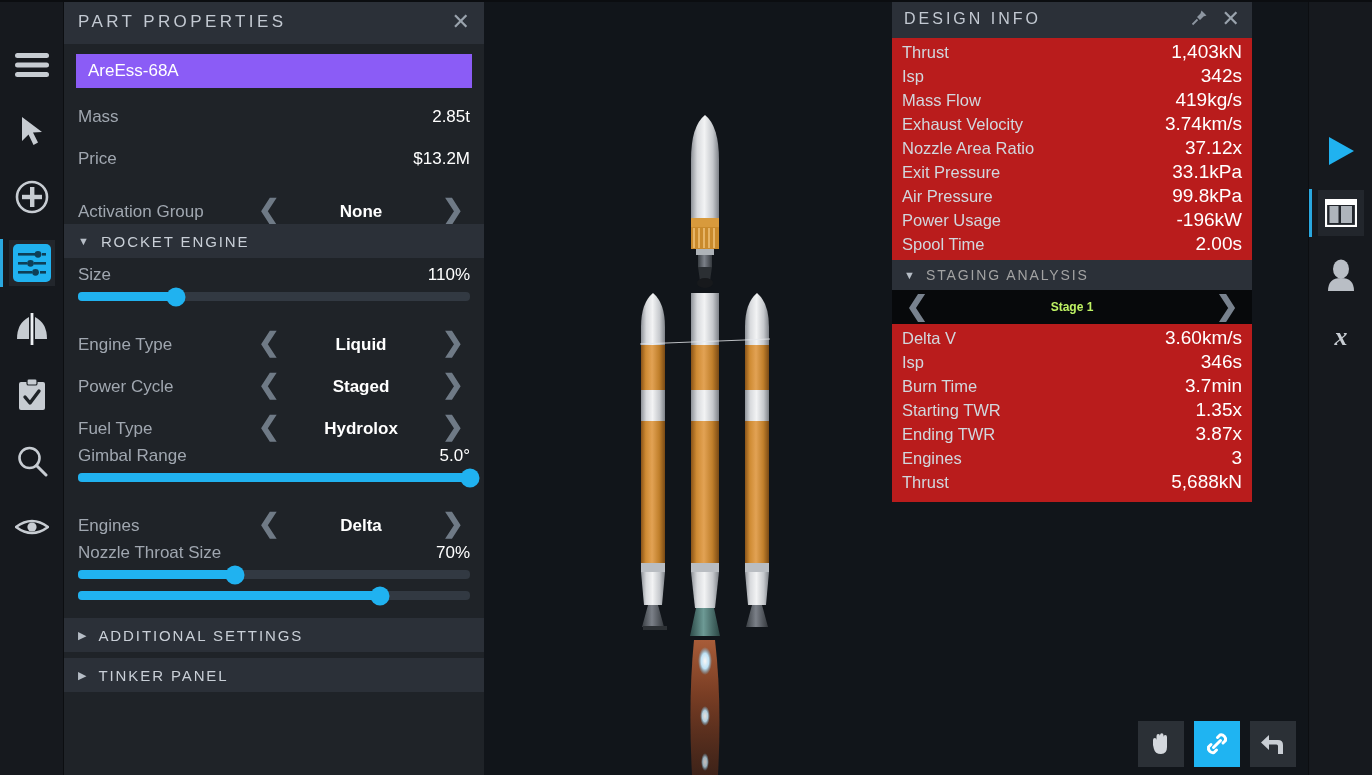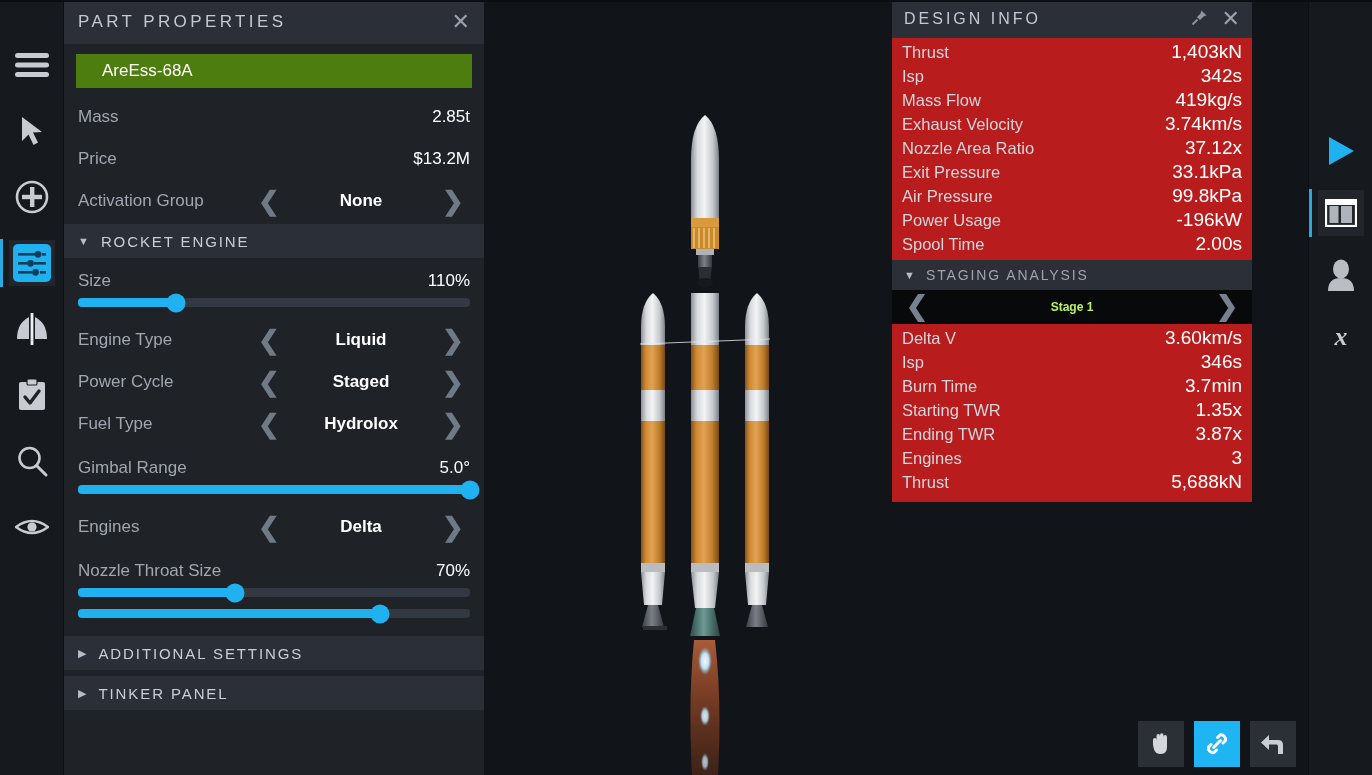--- a/index.html
+++ b/index.html
@@ -58,34 +58,34 @@
     padding: 0 14px; justify-content: space-between; flex: none;
   }
   .panel-title {
     font-size: 17px; letter-spacing: 3.4px; color: #c3c9d2; font-weight: 400;
   }
   .hdr-icons { display: flex; align-items: center; gap: 14px; }
   .hdr-x { color: #9aa3ad; font-size: 22px; line-height: 1; cursor: pointer; font-weight: 300; }
 
   .name-row { padding: 10px 12px 8px 12px; }
   .name-field {
-    background: #4d7c0f; border: none; width: 100%; height: 34px;
-    color: #ffffff; font-size: 17px; padding: 0 26px;
+    background: #8b5cf6; border: none; width: 100%; height: 34px;
+    color: #ffffff; font-size: 17px; padding: 0 12px;
     font-family: "Liberation Sans", sans-serif;
   }
 
   .kv-row {
     display: flex; align-items: center; justify-content: space-between;
     padding: 0 14px; height: 42px;
   }
   .kv-label { color: #a0a7b0; font-size: 17px; }
   .kv-value { color: #ffffff; font-size: 17px; }
 
   .sel-row {
-    display: flex; align-items: center; padding: 0 14px; height: 42px;
+    display: flex; align-items: flex-end; padding: 0 14px; height: 42px;
   }
   .sel-label { color: #a0a7b0; font-size: 17px; flex: 1; }
   .sel-arrow {
     width: 34px; text-align: center; color: #6f7a86; font-size: 26px;
     line-height: 1; cursor: pointer; user-select: none; font-weight: 700;
   }
   .sel-value {
     width: 150px; text-align: center; color: #ffffff; font-size: 17px; font-weight: 600;
   }
 
@@ -93,21 +93,21 @@
     background: #2b3038; height: 34px; display: flex; align-items: center;
     padding: 0 14px; gap: 12px; cursor: pointer; margin-top: 2px;
   }
   .section-bar .tri { color: #b6bdc6; font-size: 11px; }
   .section-bar .sec-title {
     color: #c9cfd7; font-size: 15px; letter-spacing: 1.9px;
   }
 
   .slider-block { padding: 0 14px; }
   .slider-head {
-    display: flex; justify-content: space-between; align-items: center; height: 34px; margin-top: 6px;
+    display: flex; justify-content: space-between; align-items: center; height: 34px;
   }
   .slider-head .sl-label { color: #a0a7b0; font-size: 17px; }
   .slider-head .sl-value { color: #ffffff; font-size: 17px; }
   .track {
     position: relative; height: 9px; border-radius: 4px; background: #323942;
     margin-bottom: 12px;
   }
   .fill { position: absolute; left: 0; top: 0; height: 9px; border-radius: 4px; background: #20b2f0; }
   .thumb {
     position: absolute; top: 50%; width: 19px; height: 19px; border-radius: 50%;

